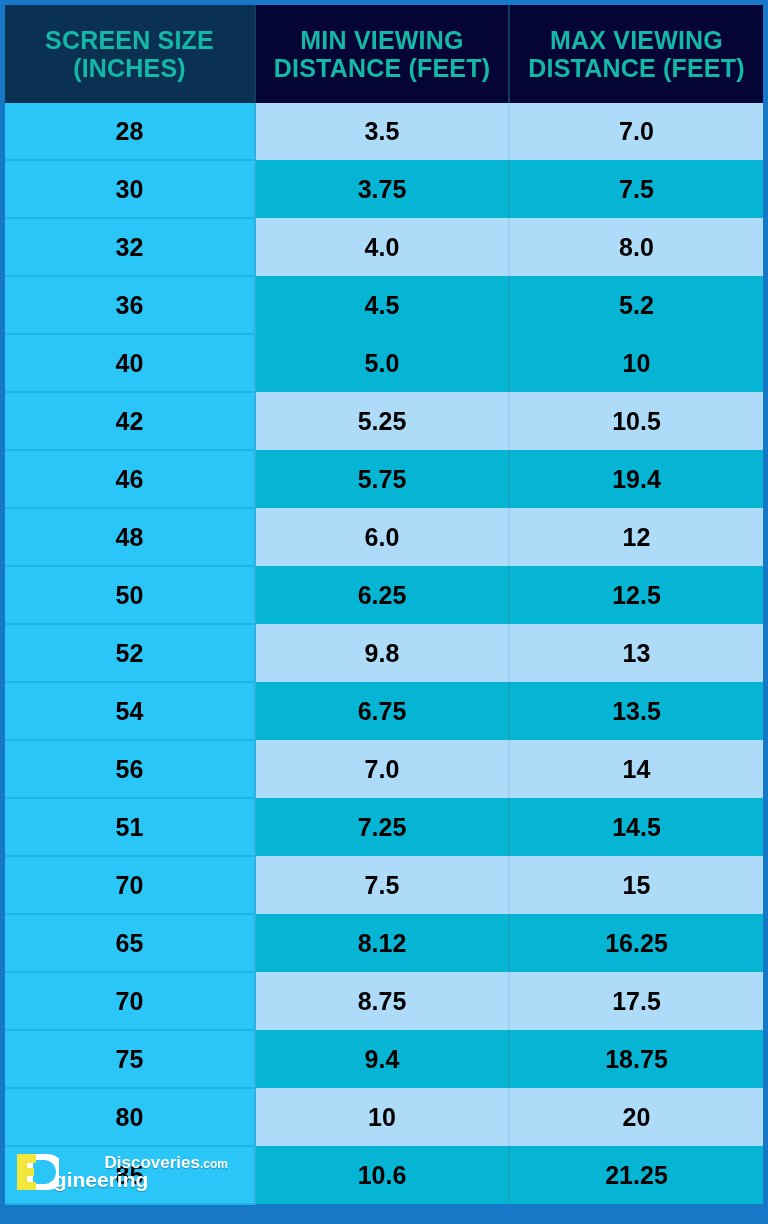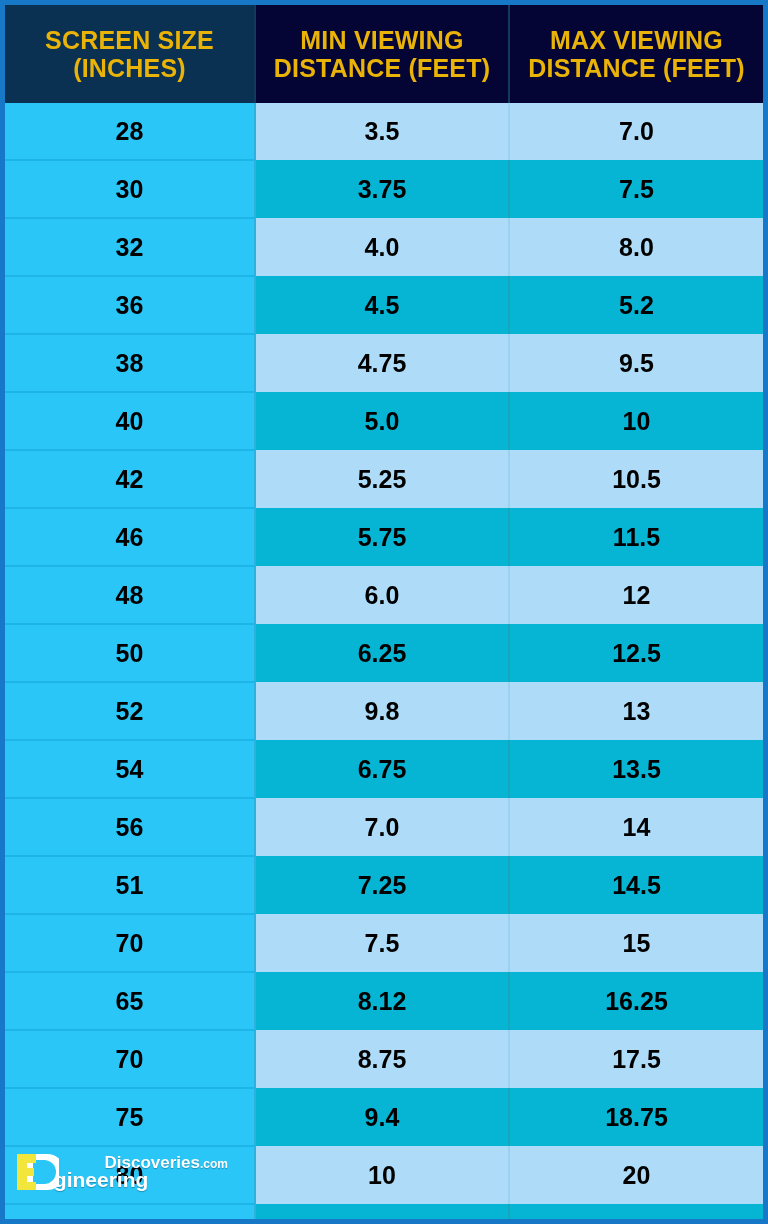--- a/index.html
+++ b/index.html
@@ -30,21 +30,21 @@
     table-layout: fixed;
   }
 
   col.c1 { width: 250px; }
   col.c2 { width: 254px; }
   col.c3 { width: 254px; }
 
   thead th {
     height: 90px;
     padding: 4px 6px;
-    color: #eab308;
+    color: #14b8a6;
     font-size: 25px;
     font-weight: bold;
     line-height: 1.12;
     letter-spacing: 0.2px;
     text-align: center;
     vertical-align: middle;
     text-transform: uppercase;
     border-right: 2px solid #123a5e;
   }
   thead th.h1 { background: #0a3152; }
@@ -169,39 +169,34 @@
         <tr class="odd">
           <td class="col-size">32</td>
           <td class="col-val">4.0</td>
           <td class="col-val last">8.0</td>
         </tr>
         <tr class="even">
           <td class="col-size">36</td>
           <td class="col-val">4.5</td>
           <td class="col-val last">5.2</td>
         </tr>
-        <tr class="odd">
-          <td class="col-size">38</td>
-          <td class="col-val">4.75</td>
-          <td class="col-val last">9.5</td>
-        </tr>
         <tr class="even">
           <td class="col-size">40</td>
           <td class="col-val">5.0</td>
           <td class="col-val last">10</td>
         </tr>
         <tr class="odd">
           <td class="col-size">42</td>
           <td class="col-val">5.25</td>
           <td class="col-val last">10.5</td>
         </tr>
         <tr class="even">
           <td class="col-size">46</td>
           <td class="col-val">5.75</td>
-          <td class="col-val last">11.5</td>
+          <td class="col-val last">19.4</td>
         </tr>
         <tr class="odd">
           <td class="col-size">48</td>
           <td class="col-val">6.0</td>
           <td class="col-val last">12</td>
         </tr>
         <tr class="even">
           <td class="col-size">50</td>
           <td class="col-val">6.25</td>
           <td class="col-val last">12.5</td>

